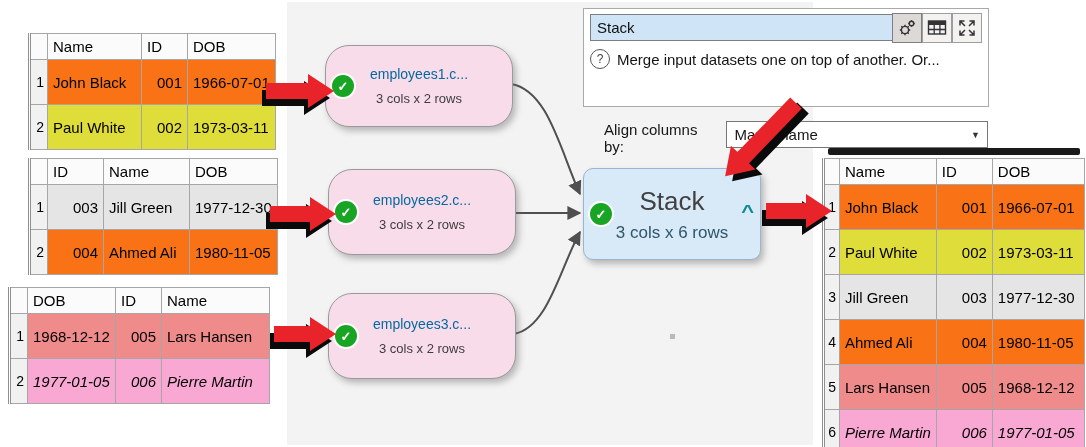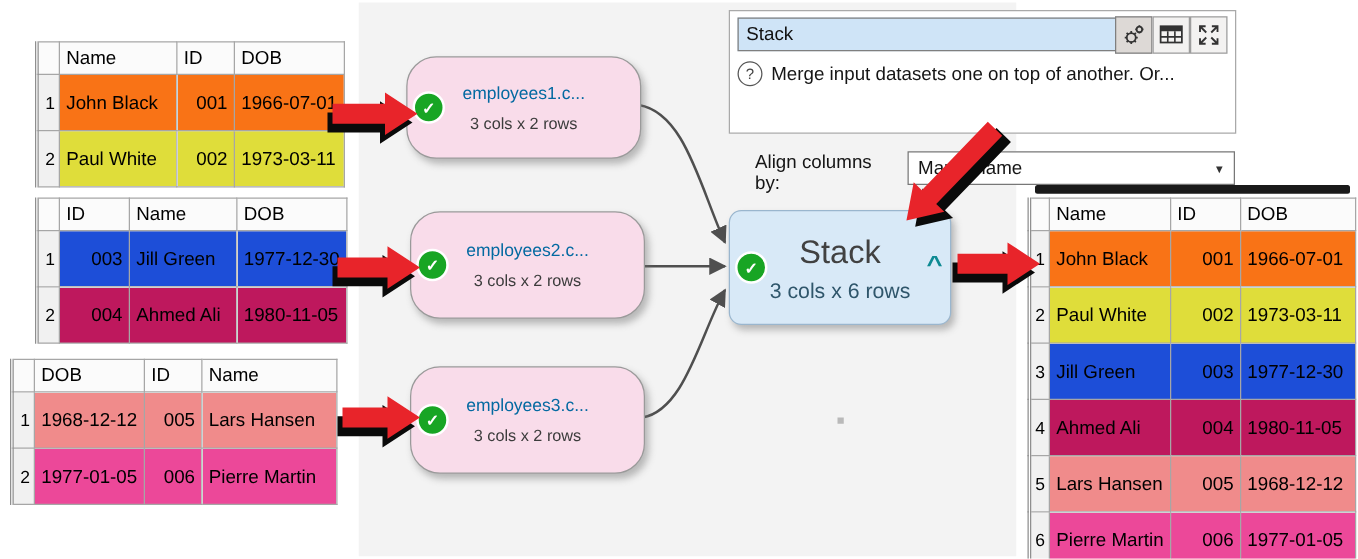--- a/index.html
+++ b/index.html
@@ -16,22 +16,22 @@
 
   
   .dtable{position:absolute;border-collapse:collapse;table-layout:fixed;background:#fff;
           font-size:15px;color:#000;z-index:3;border-left:3px double #8f8f8f;}
   .dtable th,.dtable td{border:1px solid #a6a6a6;padding:0 5px;overflow:hidden;white-space:nowrap;}
   .dtable th{background:#fbfbfb;font-weight:400;text-align:left;height:25px;}
   .dtable td{height:44px;}
   .dtable td.gut{background:#f1f1f1;text-align:right;padding:0 3px;font-size:14px;}
   .al{text-align:left;} .ar{text-align:right;}
   tr.y1 td.cell{background:#f97316;} tr.y2 td.cell{background:#dfdd3a;}
-  tr.t1 td.cell{background:#1d4ed8;} tr.t2 td.cell{background:#be185d;}
-  tr.s1 td.cell{background:#f08b8b;} tr.s2 td.cell{background:#ec4899;}
+  tr.t1 td.cell{background:#e5e5e5;} tr.t2 td.cell{background:#f97316;}
+  tr.s1 td.cell{background:#f08b8b;} tr.s2 td.cell{background:#f9a8d4;font-style:italic;}
 
   
   .gnode{position:absolute;background:#f9dcea;border:1.5px solid #9a9a9a;border-radius:24px;
          box-shadow:3px 4px 6px rgba(110,110,110,.45);z-index:2;display:flex;flex-direction:column;
          align-items:center;justify-content:center;gap:9px;cursor:default;}
   .gnode .ntitle{font-size:14px;color:#0369a1;}
   .gnode .nmeta{font-size:13px;color:#3c3c3c;}
   .stacknode{background:#d8e9f7;border:1px solid #9ab6ce;border-radius:10px;}
   .stacknode .ntitle{font-size:26px;color:#414141;}
   .stacknode .nmeta{font-size:17px;color:#2f566b;}

